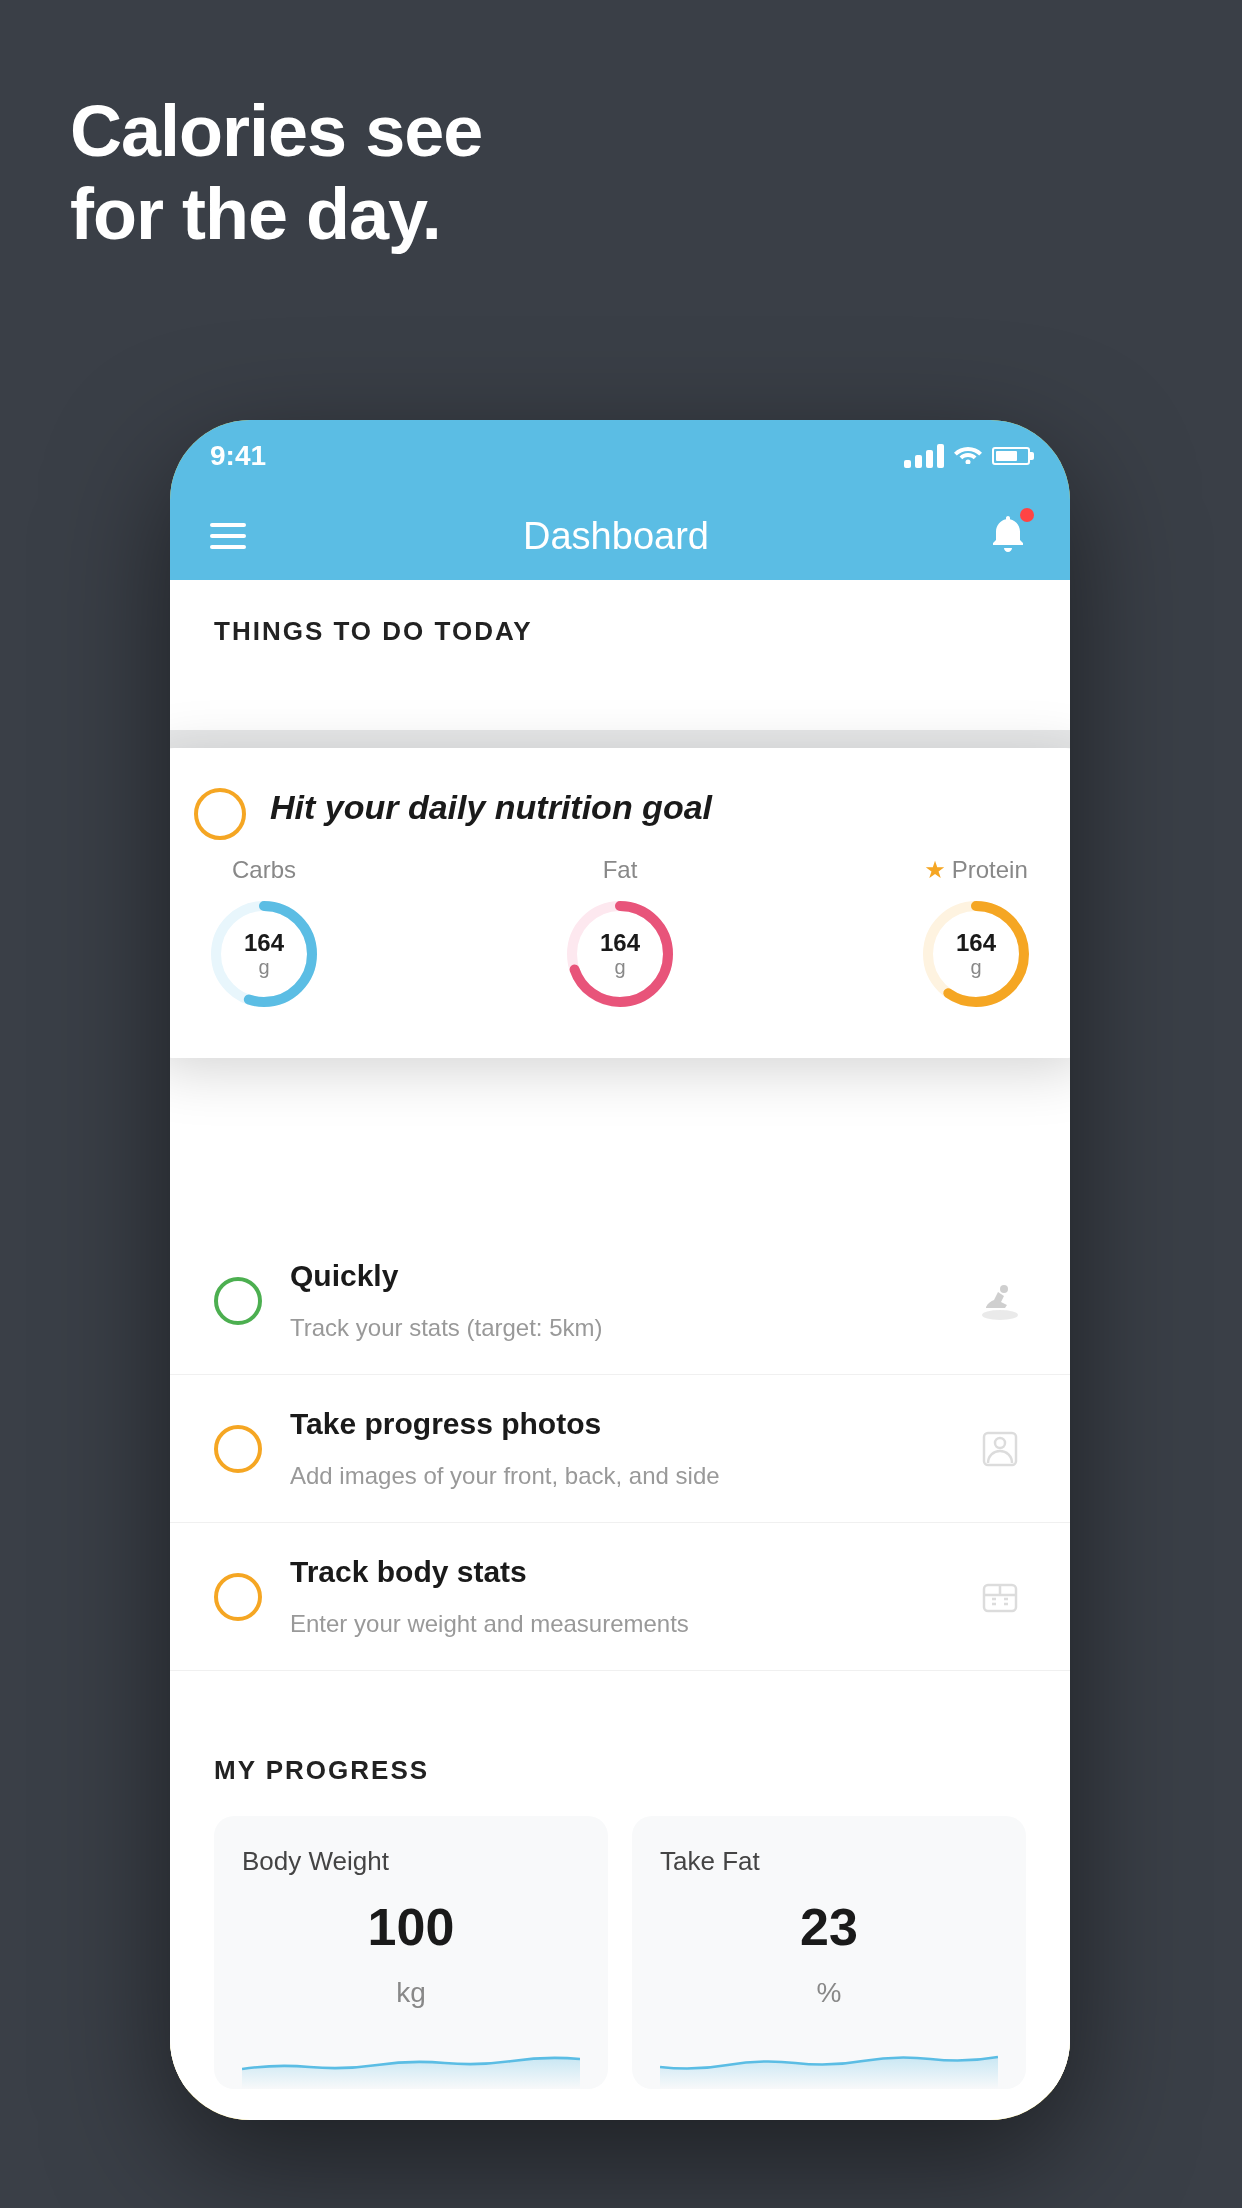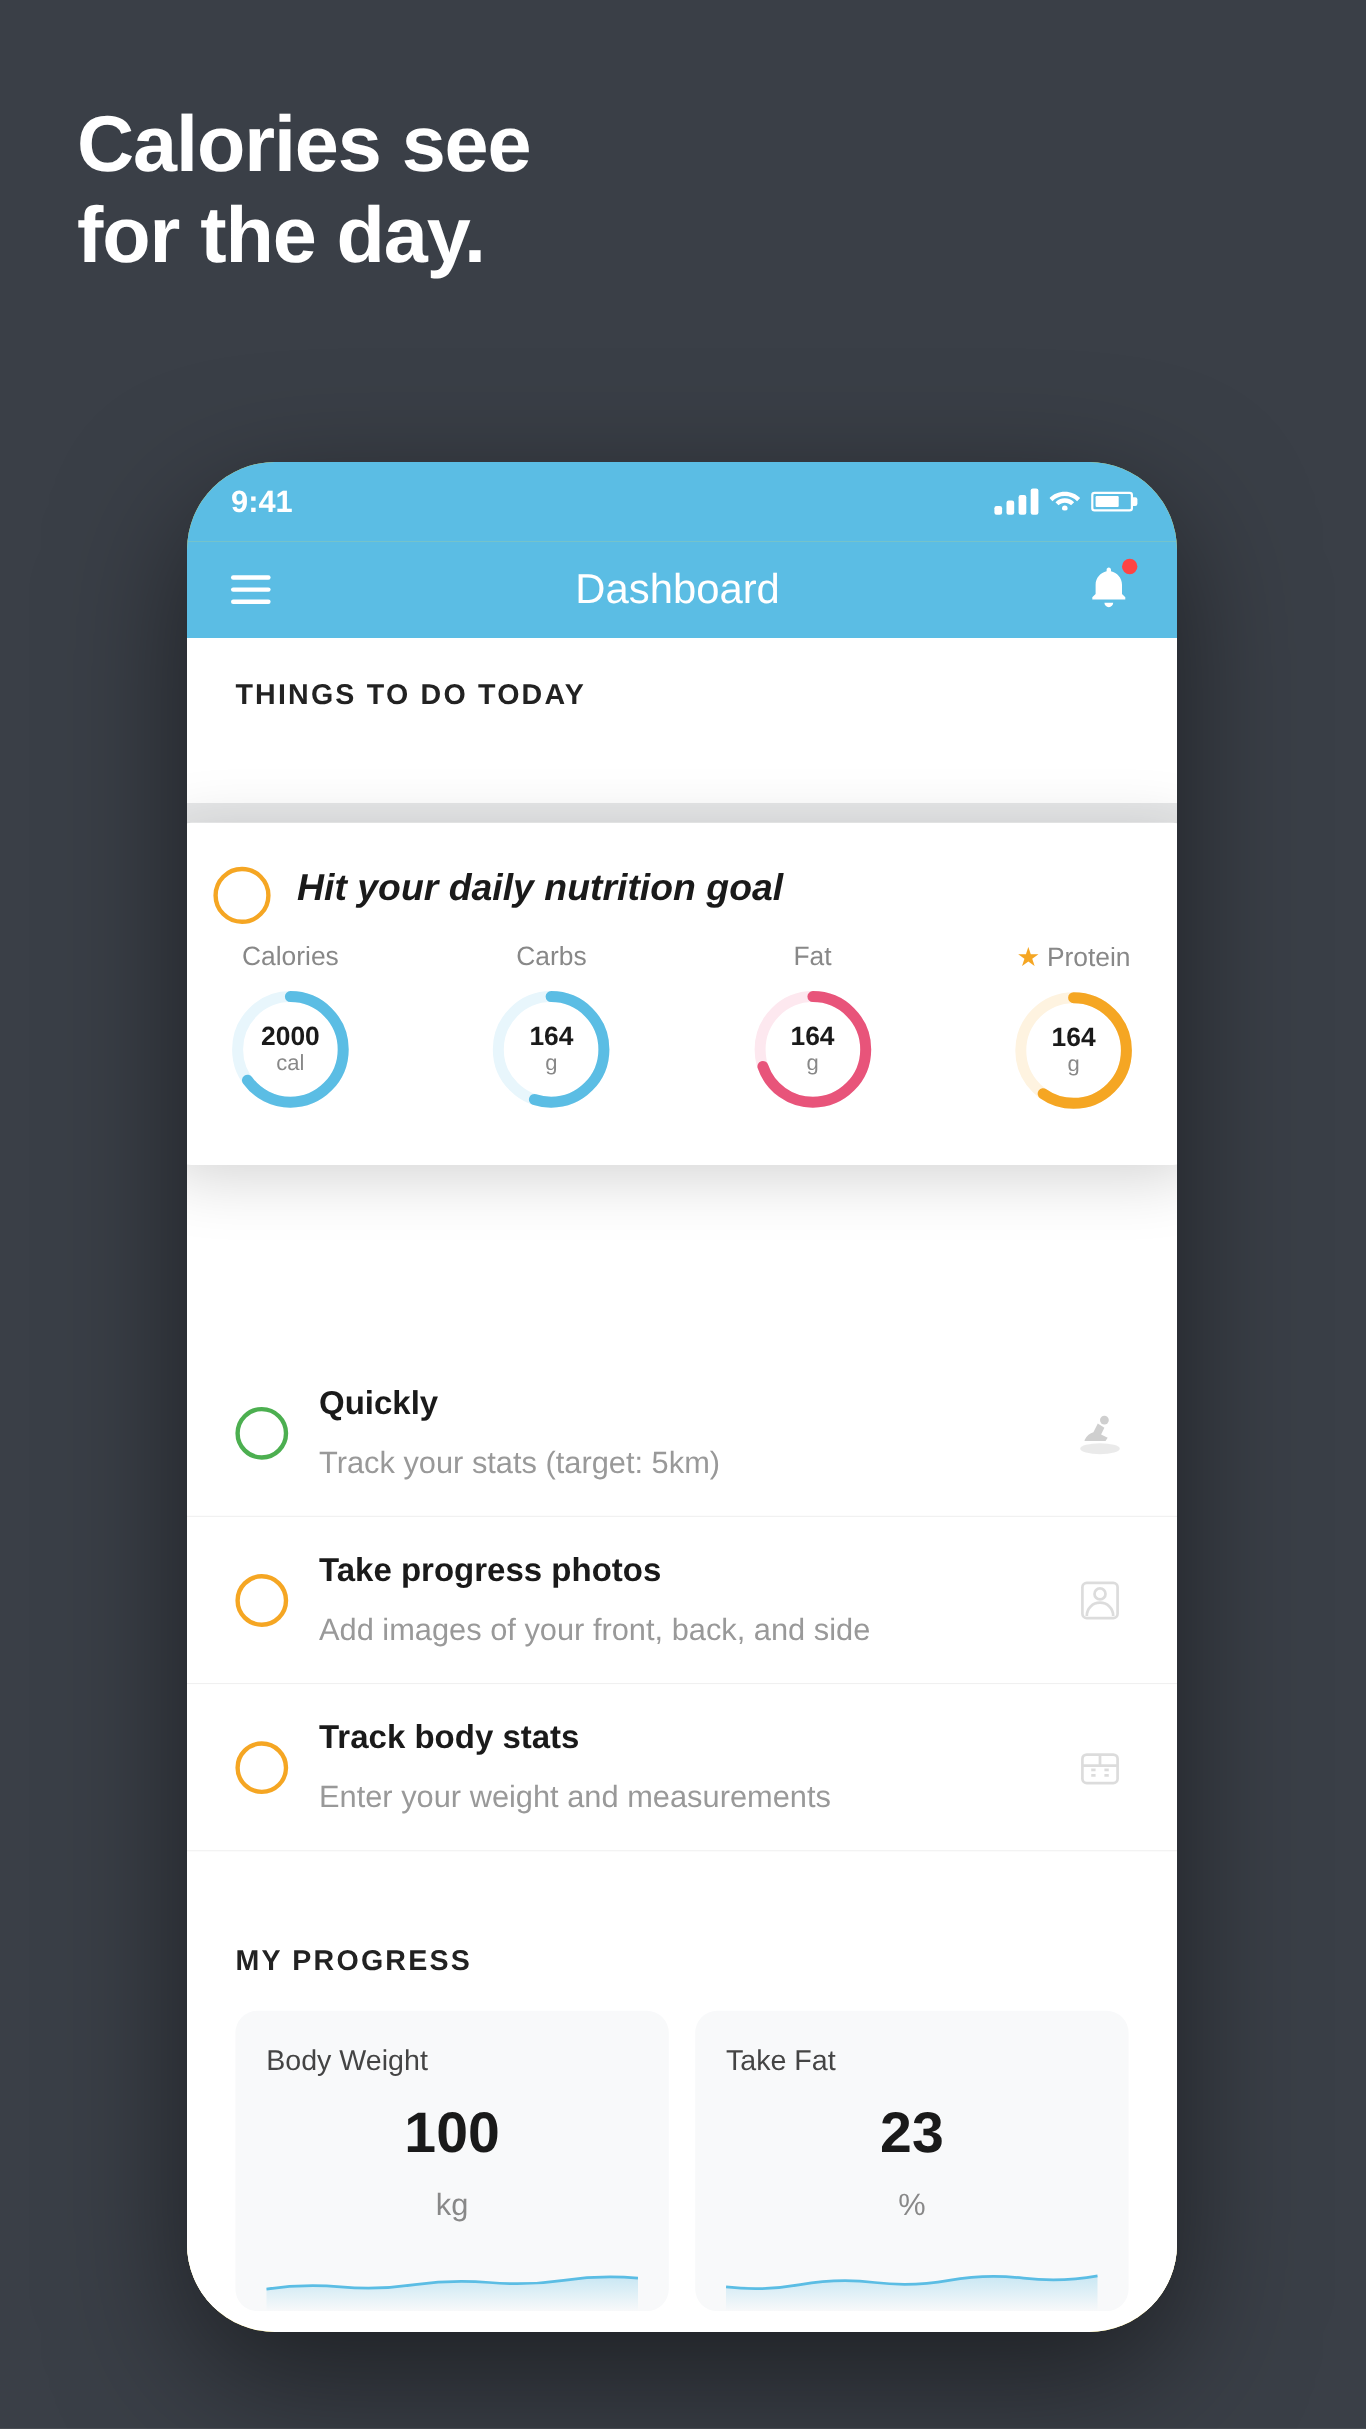--- a/index.html
+++ b/index.html
@@ -291,21 +291,21 @@
     .todo-text {
       flex: 1;
     }
     .todo-main {
       font-size: 30px;
       font-weight: 600;
       color: #1a1a1a;
       margin-bottom: 6px;
     }
     .todo-sub {
-      font-size: 28px;
+      font-size: 24px;
       color: #999;
       margin-top: 21px;
     }
 
     .todo-icon {
       width: 52px;
       height: 52px;
       opacity: 0.4;
       display: flex;
       align-items: center;
@@ -472,33 +472,20 @@
         <div class="shadow-bg" style="top:300px;bottom:auto;height:300px;border-radius:0 0 50% 50%;transform:translateY(-50%);"></div>
 
         <div class="floating-card">
           <div class="card-row-title">
             <div class="circle-check"></div>
             <span class="card-title-text">Hit your daily nutrition goal</span>
           </div>
 
           <div class="nutrition-circles">
 
-            <div class="nutrition-item">
-              <span class="nutrition-label">Calories</span>
-              <div class="donut">
-                <svg width="120" height="120" viewBox="0 0 120 120">
-                  <circle cx="60" cy="60" r="48" fill="none" stroke="#e8f6fc" stroke-width="10"></circle>
-                  <circle cx="60" cy="60" r="48" fill="none" stroke="#5bbde4" stroke-width="10" stroke-dasharray="196 301" stroke-linecap="round"></circle>
-                </svg>
-                <div class="donut-center">
-                  <span class="donut-value">2000</span>
-                  <span class="donut-unit">cal</span>
-                </div>
-              </div>
-            </div>
 
             <div class="nutrition-item">
               <span class="nutrition-label">Carbs</span>
               <div class="donut">
                 <svg width="120" height="120" viewBox="0 0 120 120">
                   <circle cx="60" cy="60" r="48" fill="none" stroke="#e8f6fc" stroke-width="10"></circle>
                   <circle cx="60" cy="60" r="48" fill="none" stroke="#5bbde4" stroke-width="10" stroke-dasharray="166 301" stroke-linecap="round"></circle>
                 </svg>
                 <div class="donut-center">
                   <span class="donut-value">164</span>

